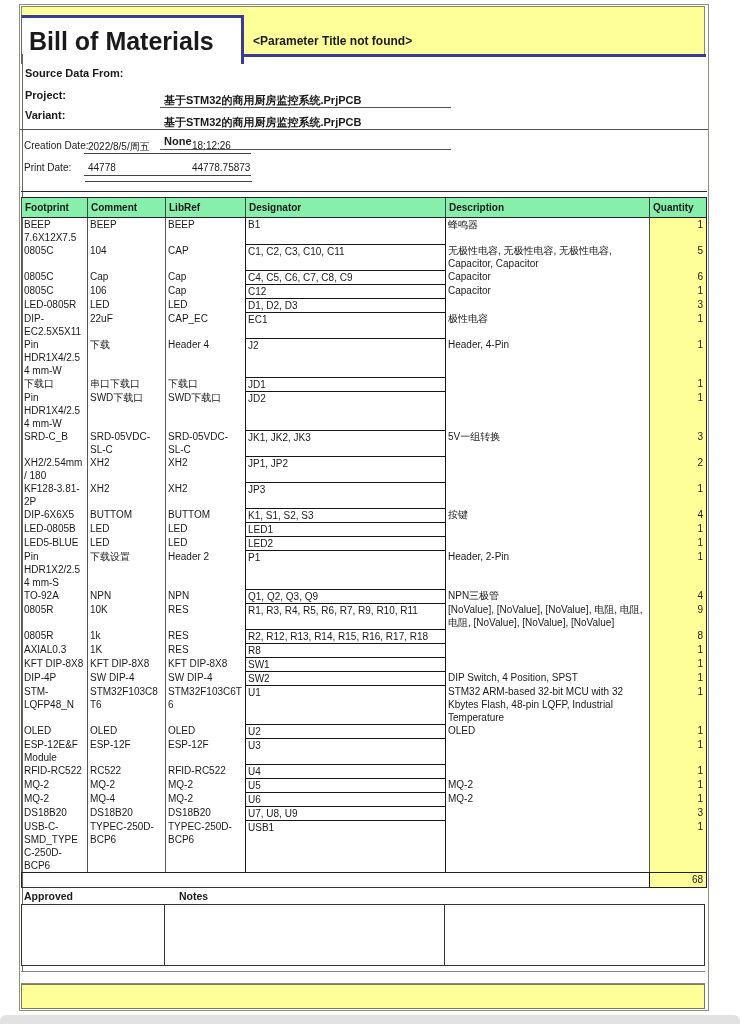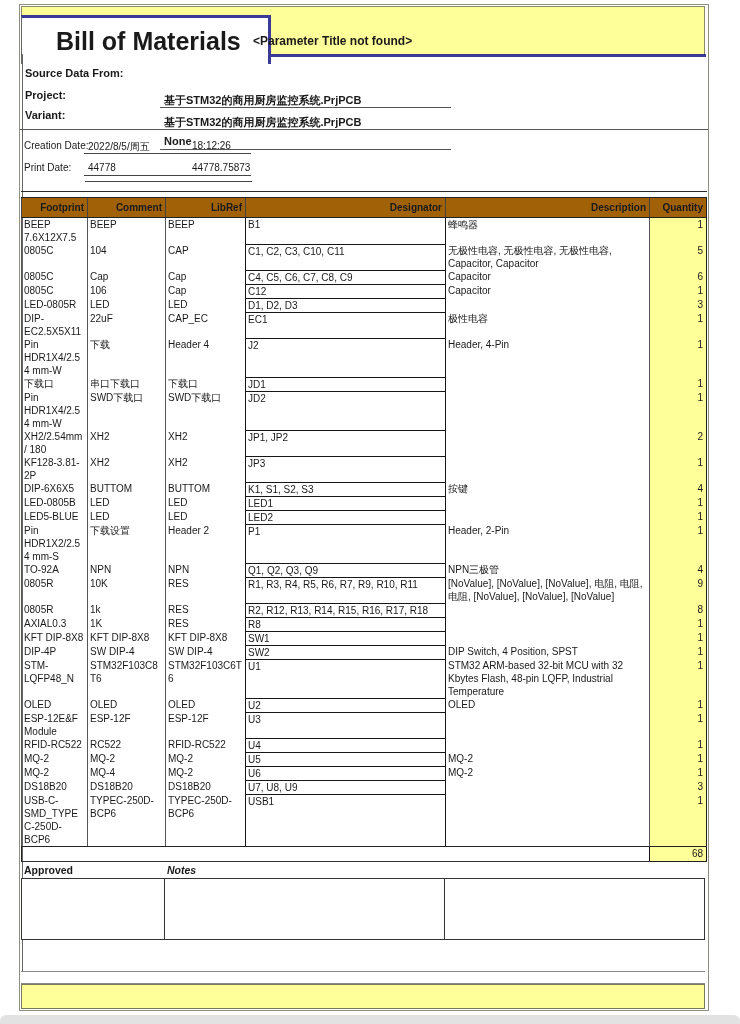--- a/index.html
+++ b/index.html
@@ -16,21 +16,21 @@
   .banner-band{
     position:absolute;left:1px;top:1px;width:682px;height:48px;
     background:#ffff99;border:1px solid #8a8a6a;border-bottom:none;
   }
   .banner-blue-line{
     position:absolute;left:222px;top:49px;width:464px;height:3px;background:#3a3a99;
   }
   .title-box{
     position:absolute;left:1px;top:10px;width:219px;height:46px;background:#ffffff;
     border-top:3px solid #3a3a99;border-right:3px solid #3a3a99;border-left:1px solid #666;
-    display:flex;align-items:center;padding-left:27px;
+    display:flex;align-items:center;
   }
   .title-box .title{font-size:25px;font-weight:bold;padding-left:7px;letter-spacing:0px;white-space:nowrap;}
   .param-title{
     position:absolute;left:233px;top:29px;font-size:12px;font-weight:bold;white-space:nowrap;
   }
   
   .content-vline{position:absolute;left:2px;top:49px;width:1px;height:930px;background:#666;}
   
   .info-row{position:absolute;left:0;width:100%;height:15px;}
   .info-label{position:absolute;left:5px;top:0;font-size:11px;font-weight:bold;white-space:nowrap;}
@@ -56,21 +56,21 @@
     width:685px;border-collapse:collapse;table-layout:fixed;
     font-size:10px;line-height:13px;border:1px solid #222;
   }
   table.bom col.w-footprint{width:66px;}
   table.bom col.w-comment{width:78px;}
   table.bom col.w-libref{width:80px;}
   table.bom col.w-designator{width:200px;}
   table.bom col.w-description{width:204px;}
   table.bom col.w-quantity{width:57px;}
   table.bom th{
-    background:#a16207;text-align:right;font-size:10px;font-weight:bold;
+    background:#86efac;text-align:left;font-size:10px;font-weight:bold;
     border-top:1.6px solid #222;border-bottom:1.6px solid #222;border-left:1px solid #444;
     padding:3px 3px;height:13px;
   }
   table.bom th:last-child{border-right:1.6px solid #222;}
   table.bom td{
     vertical-align:top;padding:0 2px;border-left:1px solid #555;
     word-wrap:break-word;overflow-wrap:break-word;
   }
   table.bom td.c-designator{border:1px solid #161616;}
   table.bom td.c-quantity{
@@ -79,21 +79,21 @@
   table.bom tbody tr:last-child td{border-bottom:1.4px solid #222;}
   table.bom tfoot td{border:none;border-bottom:1.5px solid #333;height:14px;}
   table.bom tfoot td.total-qty{
     background:#ffff99;text-align:right;border:1px solid #161616;border-bottom:1.5px solid #222;
     padding-right:3px;font-size:10px;
   }
   
   .footer-labels{position:relative;height:16px;}
   .footer-labels span{position:absolute;top:2px;font-size:10.5px;font-weight:bold;}
   .lbl-approved{left:3px;text-align:center;}
-  .lbl-notes{left:146px;font-style:italic;}
+  .lbl-notes{left:158px;}
   .footer-boxes{
     width:682px;height:60px;border:1px solid #333;display:flex;background:#fff;
   }
   .footer-boxes .cell{height:100%;}
   .fb1{width:142px;border-right:1px solid #333;}
   .fb2{width:279px;border-right:1px solid #333;}
   .fb3{flex:1;}
   
   .gap-row{position:absolute;left:1px;width:684px;top:966px;height:11px;border-top:1px solid #888;border-bottom:1px solid #888;background:#fff;}
   .bottom-yellow{position:absolute;left:1px;width:682px;top:979px;height:23px;background:#ffff99;border:1px solid #7a7a5c;}
@@ -234,20 +234,28 @@
           </tr>
           <tr>
             <td class="c-footprint">Pin HDR1X4/2.54 mm-W</td>
             <td class="c-comment">SWD下载口</td>
             <td class="c-libref">SWD下载口</td>
             <td class="c-designator">JD2</td>
             <td class="c-description"></td>
             <td class="c-quantity">1</td>
           </tr>
           <tr>
+            <td class="c-footprint">SRD-C_B</td>
+            <td class="c-comment">SRD-05VDC-SL-C</td>
+            <td class="c-libref">SRD-05VDC-SL-C</td>
+            <td class="c-designator">JK1, JK2, JK3</td>
+            <td class="c-description">5V一组转换</td>
+            <td class="c-quantity">3</td>
+          </tr>
+          <tr>
             <td class="c-footprint">XH2/2.54mm/ 180</td>
             <td class="c-comment">XH2</td>
             <td class="c-libref">XH2</td>
             <td class="c-designator">JP1, JP2</td>
             <td class="c-description"></td>
             <td class="c-quantity">2</td>
           </tr>
           <tr>
             <td class="c-footprint">KF128-3.81-2P</td>
             <td class="c-comment">XH2</td>

